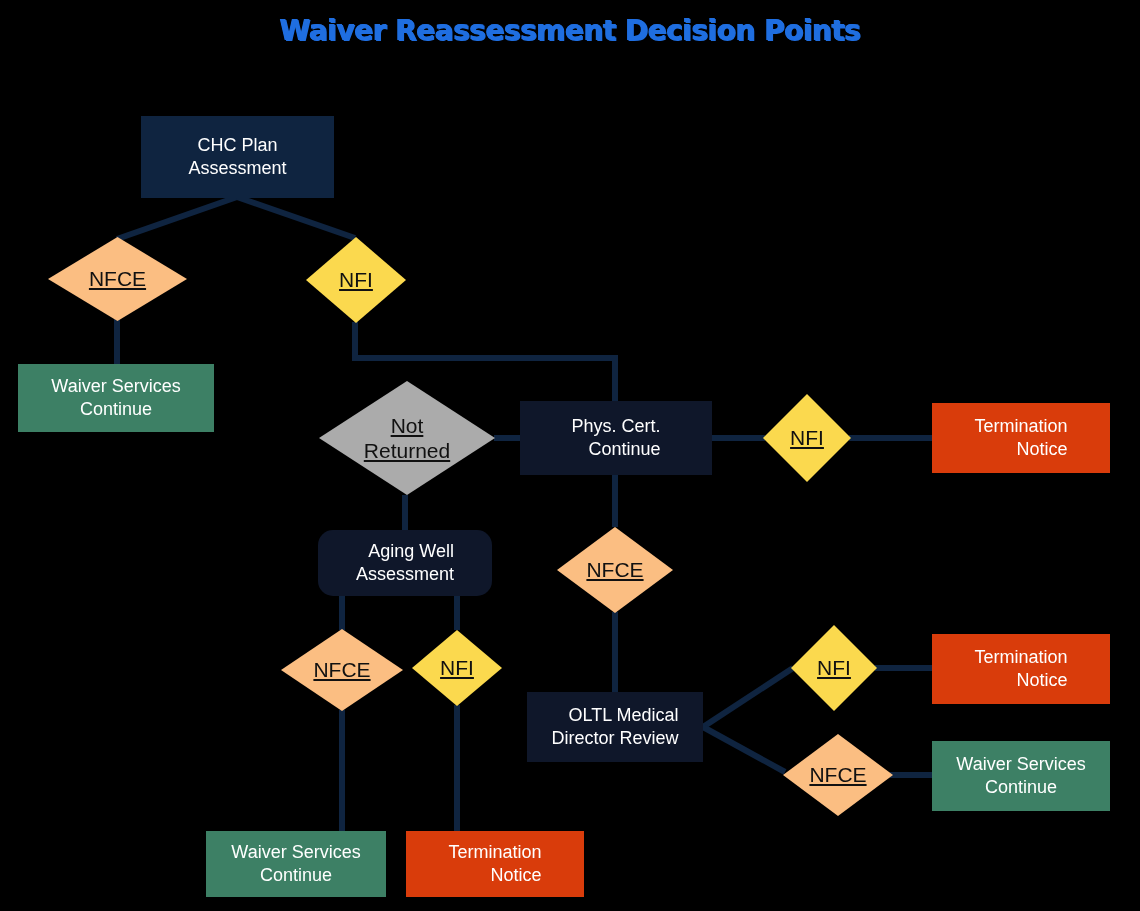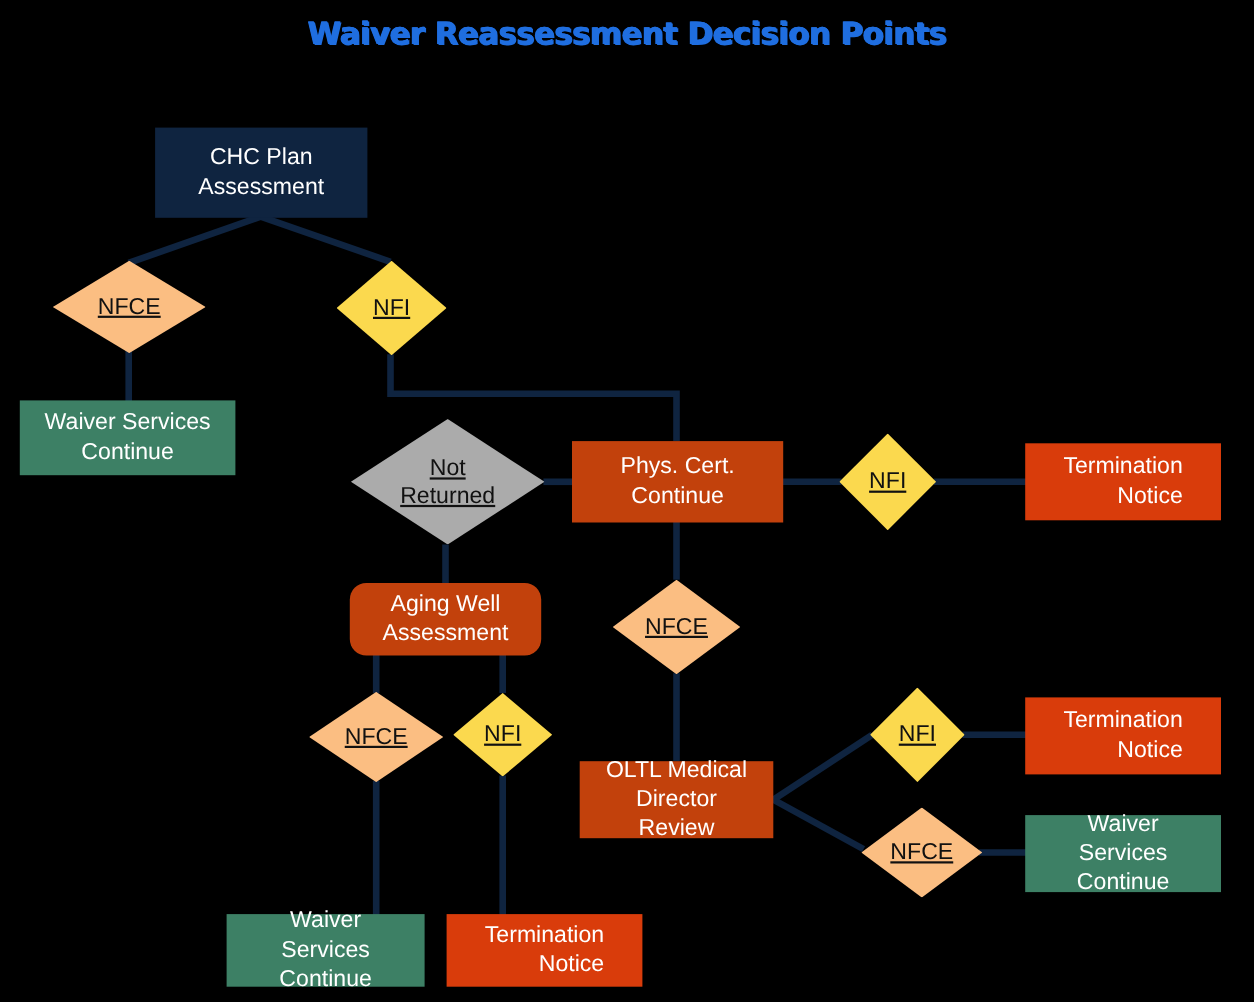--- a/index.html
+++ b/index.html
@@ -36,26 +36,26 @@
     position: absolute;
     box-sizing: border-box;
     display: flex;
     align-items: center;
     justify-content: center;
     text-align: center;
     line-height: 1.28;
     z-index: 3;
   }
   .box {
-    font-size: 21px;
+    font-size: 18px;
     padding: 4px 22px;
   }
   .box.navy   { background: #0f2440; color: #ffffff; }
   .box.green  { background: #3d8065; color: #ffffff; }
-  .box.blue   { background: #c2410c; color: #ffffff; }
+  .box.blue   { background: #0f172a; color: #ffffff; text-align: right; }
   .box.red    { background: #d93c0b; color: #ffffff; text-align: right; }
 
   .diamond {
     color: #111111;
     font-size: 21px;
     text-decoration: underline;
   }
   .diamond .dshape {
     position: absolute;
     left: 0; top: 0;

